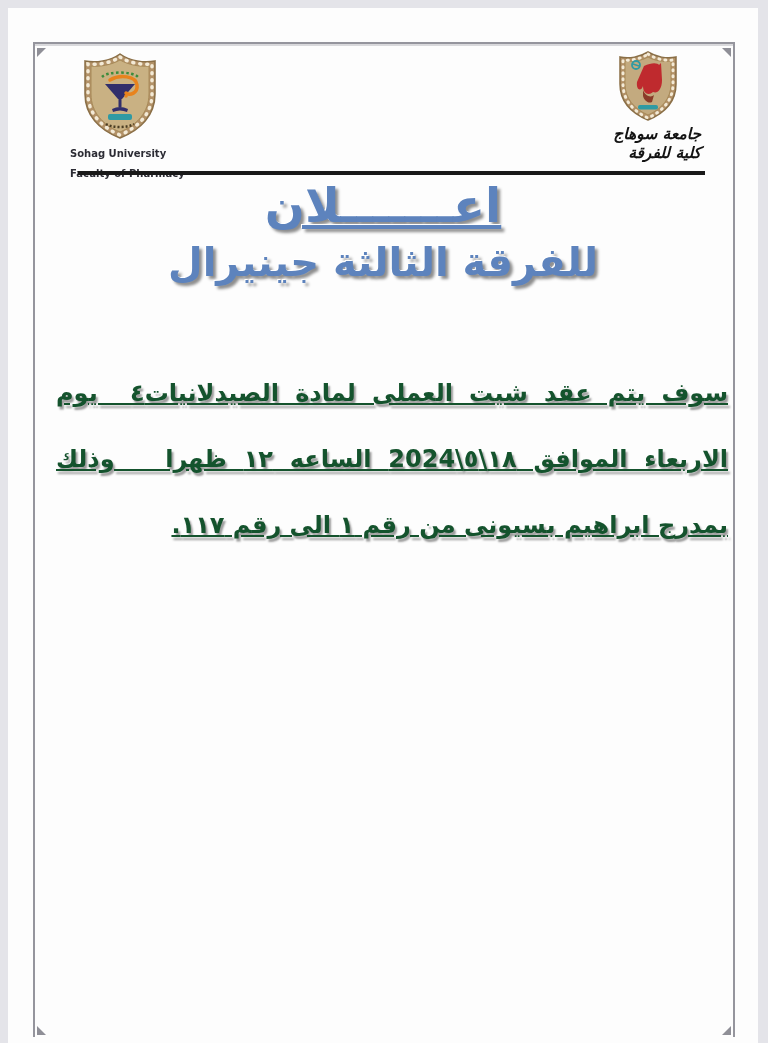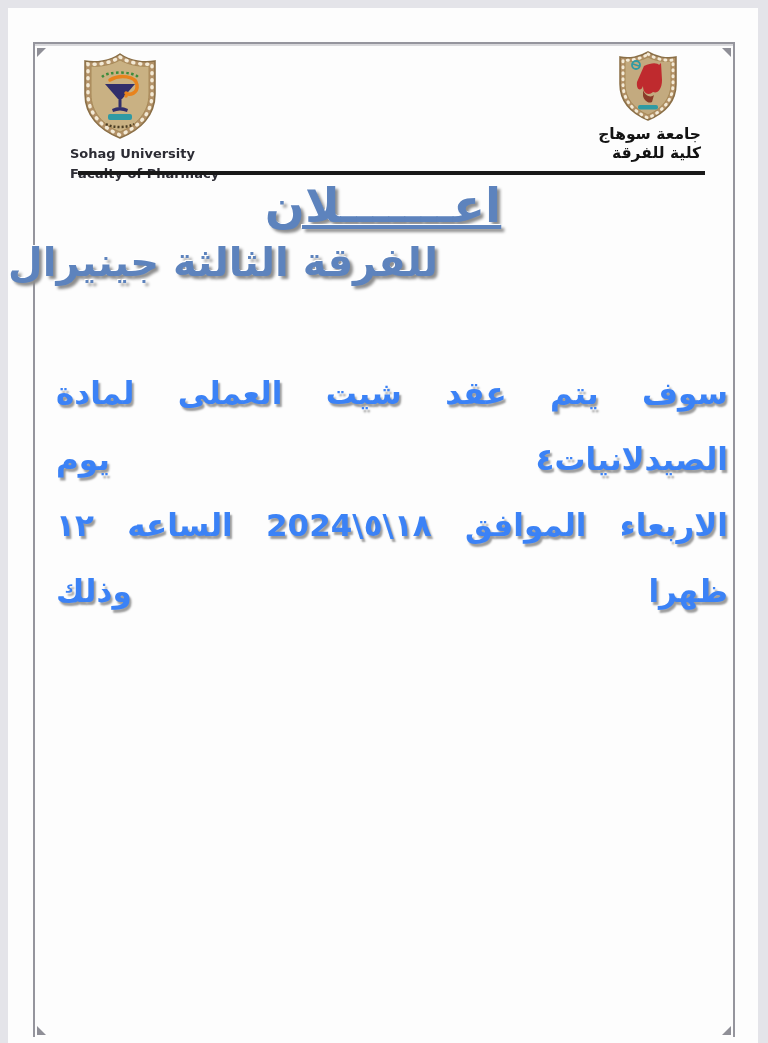--- a/index.html
+++ b/index.html
@@ -14,40 +14,40 @@
   .frame-left  { position:absolute; left:25px; top:34px; bottom:6px; width:2px; background:#95959d; }
   .frame-right { position:absolute; right:23px; top:34px; bottom:6px; width:2px; background:#95959d; }
   .tri { position:absolute; width:0; height:0; }
   .tri.tl { left:29px; top:40px;  border-top:9px solid #8f8f97;    border-right:9px solid transparent; }
   .tri.tr { right:27px; top:40px; border-top:9px solid #8f8f97;    border-left:9px solid transparent; }
   .tri.bl { left:29px; bottom:8px; border-bottom:9px solid #8f8f97; border-right:9px solid transparent; }
   .tri.br { right:27px; bottom:8px; border-bottom:9px solid #8f8f97; border-left:9px solid transparent; }
 
   .header-left { position:absolute; left:62px; top:44px; text-align:left; }
   .header-left svg { display:block; margin-left:10px; }
-  .org-en { margin-top:4px; font-size:13px; font-weight:bold; color:#2c2c34; line-height:20px; }
+  .org-en { margin-top:4px; font-size:10px; font-weight:bold; color:#2c2c34; line-height:20px; }
 
-  .header-right { position:absolute; right:55px; top:42px; text-align:center; width:110px; }
+  .header-right { position:absolute; right:55px; top:42px; text-align:center; width:110px;font-style:italic; }
   .header-right svg { display:block; margin:0 auto; }
   .org-ar { margin-top:3px; font-size:15.5px; font-weight:bold; color:#131313;
             line-height:19px; direction:rtl; text-align:right; padding-right:2px; }
 
   .rule { position:absolute; left:70px; top:163px; width:627px; height:4px; background:#191919; }
 
   .title { position:absolute; left:0; right:0; top:170px; text-align:center; direction:rtl;
            font-size:47px; font-weight:bold; color:#5d83bd; line-height:56px;
            text-shadow:-1px -1px 0 #ffffff, 3px 3px 3px #8d8d8d;text-decoration:underline; }
-  .subtitle { position:absolute; left:0; right:0; top:226px; text-align:left; direction:rtl;
+  .subtitle { position:absolute; left:0; right:0; top:226px; text-align:center; direction:rtl;
            font-size:40px; font-weight:bold; color:#5d83bd; line-height:56px;
            text-shadow:-1px -1px 0 #ffffff, 3px 3px 3px #8d8d8d; }
 
   .body-text { position:absolute; left:48px; right:30px; top:352px; direction:rtl; }
-  .bline { font-size:31px; font-weight:800; color:#3b82f6; line-height:66px;
+  .bline { font-size:24px; font-weight:800; color:#14532d; line-height:66px;
            white-space:pre-wrap; text-align:justify; text-align-last:justify;
-           text-shadow:2px 3px 2px #9b9b9b; }
+           text-shadow:2px 3px 2px #9b9b9b;text-decoration:underline; }
   .bline.last { text-align-last:right; }
 </style>
 </head>
 <body>
 
 <div class="page">
 
   <div class="frame-top"></div>
   <div class="frame-left"></div>
   <div class="frame-right"></div>
@@ -94,15 +94,16 @@
   </div>
 
   <div class="rule"></div>
 
   <div class="title">اعـــــــلان</div>
   <div class="subtitle">للفرقة الثالثة جينيرال</div>
 
   <div class="body-text">
     <div class="bline">سوف يتم عقد شيت العملى لمادة الصيدلانيات٤  يوم</div>
     <div class="bline">الاربعاء الموافق ١٨\٥\2024 الساعه ١٢ ظهرا   وذلك</div>
+    <div class="bline last">بمدرج ابراهيم بسيونى من رقم ١ الى رقم ١١٧.</div>
   </div>
 
 </div>
 
 </body></html>

